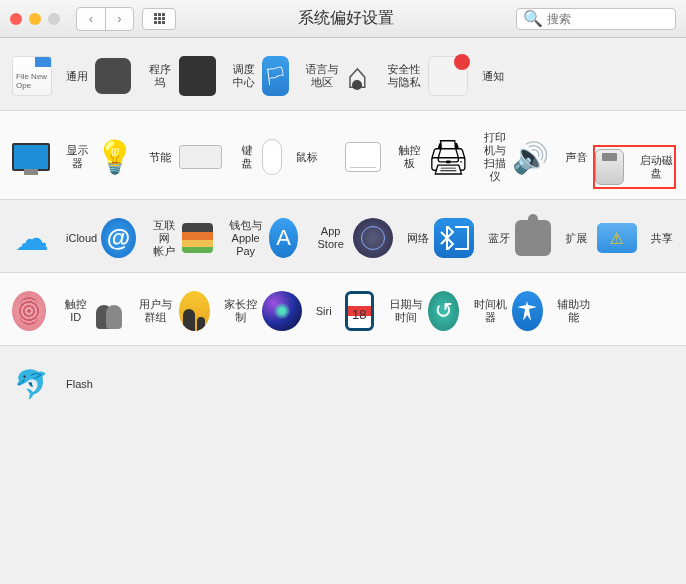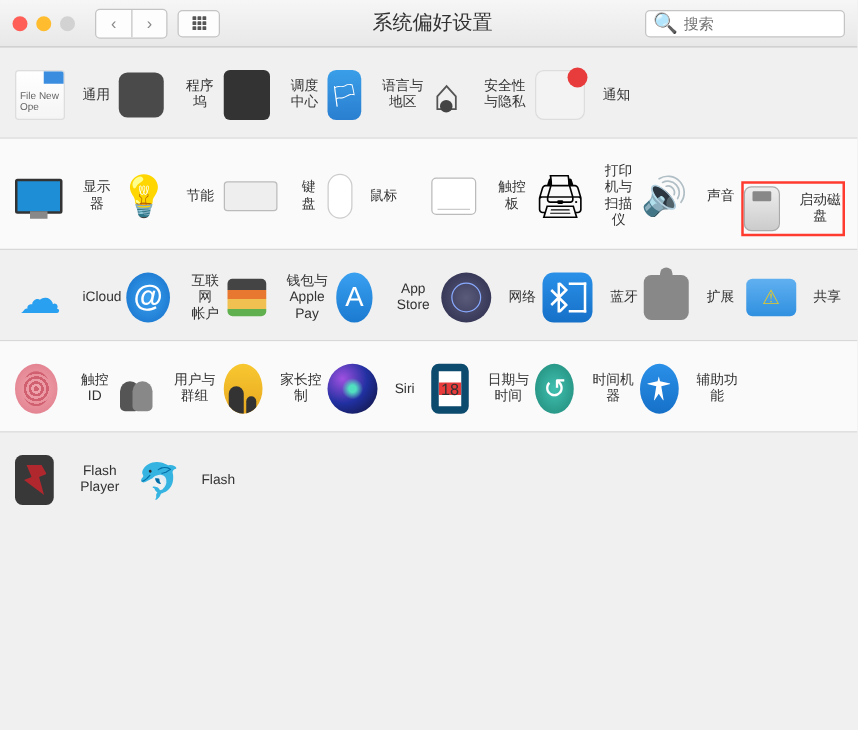--- a/index.html
+++ b/index.html
@@ -97,21 +97,21 @@
 .ic-touchid::after{content:"";position:absolute;inset:6px;border-radius:50%;background:repeating-radial-gradient(circle,#d06070 0 2px,transparent 2px 4px);}
 .ic-users { width:40px;height:36px;display:flex;align-items:flex-end;justify-content:center;gap:-8px;}
 .ic-users::before,.ic-users::after{content:"";width:16px;height:24px;background:#555;border-radius:8px 8px 4px 4px;}
 .ic-users::after{background:#888;margin-left:-6px;}
 .ic-parental { background: linear-gradient(#f8c830,#e8a820); border-radius:50%; display:flex; align-items:flex-end; justify-content:center; overflow:hidden;}
 .ic-parental::before,.ic-parental::after{content:"";background:#333;border-radius:6px 6px 0 0;}
 .ic-parental::before{width:12px;height:22px;}
 .ic-parental::after{width:8px;height:14px;margin-left:2px;}
 .ic-siri { background: radial-gradient(circle at 30% 30%,#a050e0,#2030a0 50%,#101030); border-radius:50%;}
 .ic-siri::after{content:"";position:absolute;inset:10px;border-radius:50%;background:radial-gradient(circle,#50e0c0 20%,transparent 60%);}
-.ic-datetime { background:#fff;border:6px solid #0c4a6e;border-radius:6px;font-size:14px;color:#333;display:flex;flex-direction:column;align-items:center;overflow:hidden;}
+.ic-datetime { background:#fff;border:3px solid #0c4a6e;border-radius:6px;font-size:14px;color:#333;display:flex;flex-direction:column;align-items:center;overflow:hidden;}
 .ic-datetime::before{content:"";height:10px;background:#e83c3c;width:100%;}
 .ic-timemachine { background: radial-gradient(#40c0b0,#208878); border-radius:50%;}
 .ic-timemachine::after{content:"↺";position:absolute;inset:0;display:flex;align-items:center;justify-content:center;color:#fff;font-size:22px;}
 .ic-accessibility { background: linear-gradient(#2a90e8,#1670c8); border-radius:50%; display:flex; align-items:center; justify-content:center;}
 .ic-accessibility::after{content:"";width:20px;height:20px;background:#fff;border-radius:50%;clip-path: polygon(50% 0,55% 20%,100% 30%,60% 40%,70% 100%,50% 70%,30% 100%,40% 40%,0 30%,45% 20%);}
 .ic-flash { background:#383838;border-radius:6px;display:flex;align-items:center;justify-content:center;}
 .ic-flash::after{content:"";width:20px;height:24px;background:#b0282e;clip-path:polygon(20% 0,80% 0,100% 30%,70% 40%,90% 100%,10% 50%,40% 40%);}
 .ic-mysql { font-size:28px; color:#00758f;}
 .ic-mysql::after{content:"🐬";}
 .cal-num{position:absolute;bottom:6px;font-size:13px;color:#333;font-weight:500;}
@@ -311,21 +311,17 @@
         <div class="icon ic-timemachine"></div>
         <div class="label">时间机器</div>
       </div>
       <div class="cell">
         <div class="icon ic-accessibility"></div>
         <div class="label">辅助功能</div>
       </div>
     </div>
     <div class="row lastrow">
       <div class="cell">
-        <div class="icon ic-flash"></div>
-        <div class="label">Flash Player</div>
-      </div>
-      <div class="cell">
         <div class="icon ic-mysql"></div>
         <div class="label">Flash</div>
       </div>
     </div>
   </div>
 
 </body></html>

